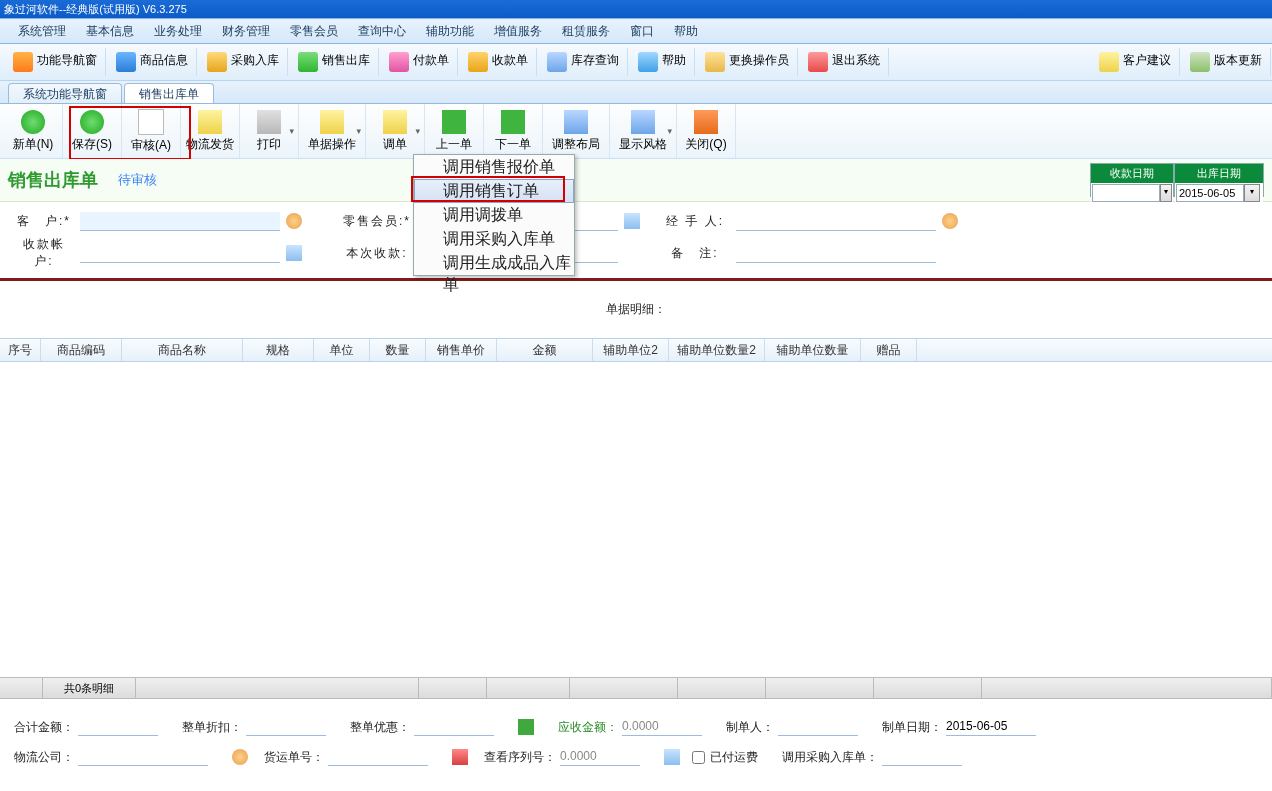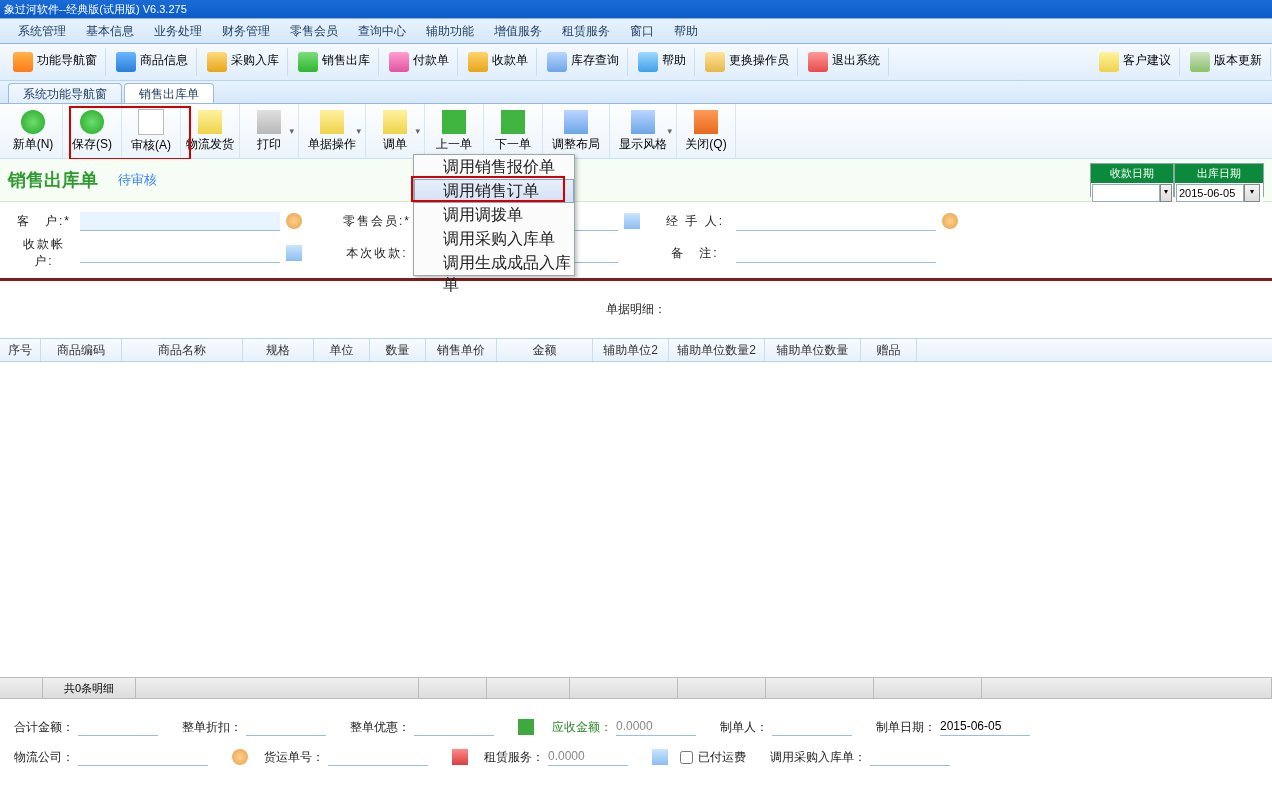--- a/index.html
+++ b/index.html
@@ -317,37 +317,37 @@
   </div>
   <div class="foot-form">
     <div class="foot-row">
       <span class="ff-lbl">合计金额：</span>
       <span class="ff-inp" style="width:80px"></span>
       <span class="ff-lbl">整单折扣：</span>
       <span class="ff-inp" style="width:80px"></span>
       <span class="ff-lbl">整单优惠：</span>
       <span class="ff-inp" style="width:80px"></span>
       <span class="fld-ico ico-money"></span>
-      <span class="ff-lbl grn" style="margin-left:18px">应收金额：</span>
+      <span class="ff-lbl grn" style="margin-left:24px">应收金额：</span>
       <span class="ff-inp" style="width:80px;color:#888">0.0000</span>
       <span class="ff-lbl">制单人：</span>
       <span class="ff-inp" style="width:80px"></span>
       <span class="ff-lbl">制单日期：</span>
       <span class="ff-inp" style="width:90px">2015-06-05</span>
     </div>
     <div class="foot-row">
       <span class="ff-lbl">物流公司：</span>
       <span class="ff-inp" style="width:130px"></span>
       <span class="fld-ico ico-person"></span>
       <span style="width:16px"></span>
       <span class="ff-lbl">货运单号：</span>
       <span class="ff-inp" style="width:100px"></span>
       <span class="fld-ico ico-flag"></span>
       <span style="width:16px"></span>
-      <span class="ff-lbl">租赁服务：</span>
+      <span class="ff-lbl">查看序列号：</span>
       <span class="ff-inp" style="width:80px;color:#888">0.0000</span>
       <span class="fld-ico ico-cal"></span>
       <span style="width:8px"></span>
       <input type="checkbox" style="">
       <span class="ff-lbl" style="margin-left:2px">已付运费</span>
       <span style="width:20px"></span>
       <span class="ff-lbl">调用采购入库单：</span>
       <span class="ff-inp" style="width:80px"></span>
     </div>
   </div>

